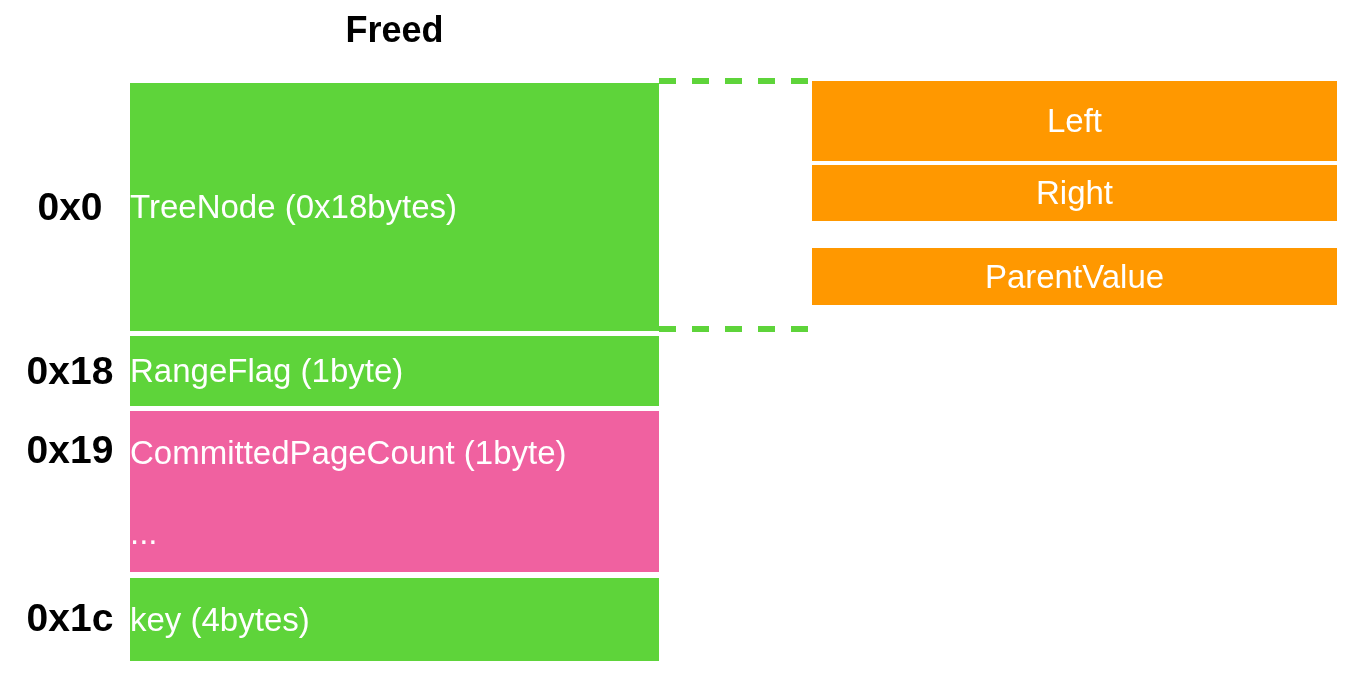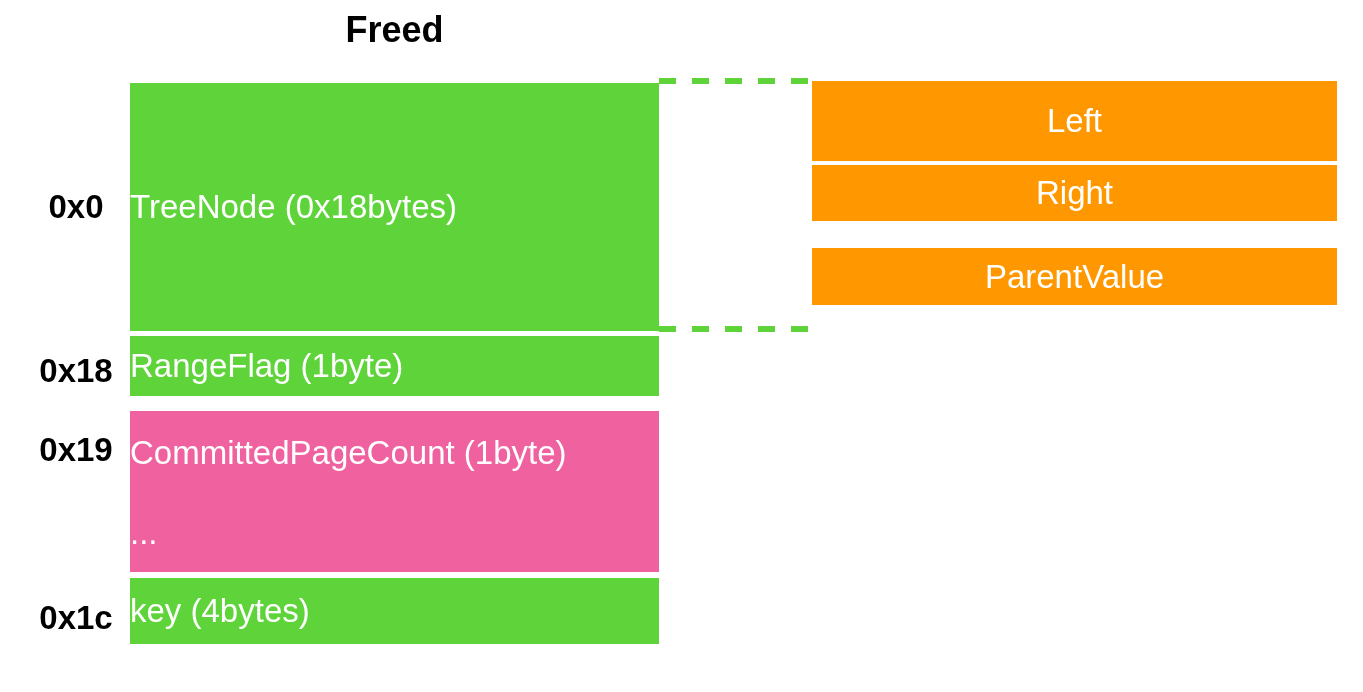--- a/index.html
+++ b/index.html
@@ -17,26 +17,26 @@
     top: 11px;
     width: 529px;
     text-align: center;
     font-size: 36px;
     font-weight: bold;
     color: var(--label, #000000);
     line-height: 38px;
   }
   .offset {
     position: absolute;
-    left: 21px;
+    left: 15px;
     width: 110px;
     display: flex;
     align-items: center;
     justify-content: center;
-    font-size: 33px;
+    font-size: 39px;
     font-weight: bold;
     color: var(--label, #000000);
   }
   .block {
     position: absolute;
     left: 130px;
     width: 529px;
     display: flex;
     align-items: center;
     font-size: 33px;
@@ -75,30 +75,30 @@
   <div class="title">Freed</div>
 
   <div class="offset" style="top:83px;height:248px">0x0</div>
   <div class="offset" style="top:336px;height:70px">0x18</div>
   <div class="offset" style="top:411px;height:77px">0x19</div>
   <div class="offset" style="top:578px;height:79px">0x1c</div>
 
   <div class="block green" style="top:83px;height:248px">
     <span>TreeNode (0x18bytes)</span>
   </div>
-  <div class="block green" style="top:336px;height:60px">
+  <div class="block green" style="top:336px;height:70px">
     <span>RangeFlag (1byte)</span>
   </div>
   <div class="block pink" style="top:411px;height:84px">
     <span>CommittedPageCount (1byte)</span>
   </div>
   <div class="block pink" style="top:494px;height:78px">
     <span>...</span>
   </div>
-  <div class="block green" style="top:578px;height:66px">
+  <div class="block green" style="top:578px;height:83px">
     <span>key (4bytes)</span>
   </div>
 
   <div class="connector connector-top"></div>
   <div class="connector connector-bottom"></div>
 
   <div class="field orange" style="top:81px;height:80px">
     <span>Left</span>
   </div>
   <div class="field orange" style="top:165px;height:56px">

